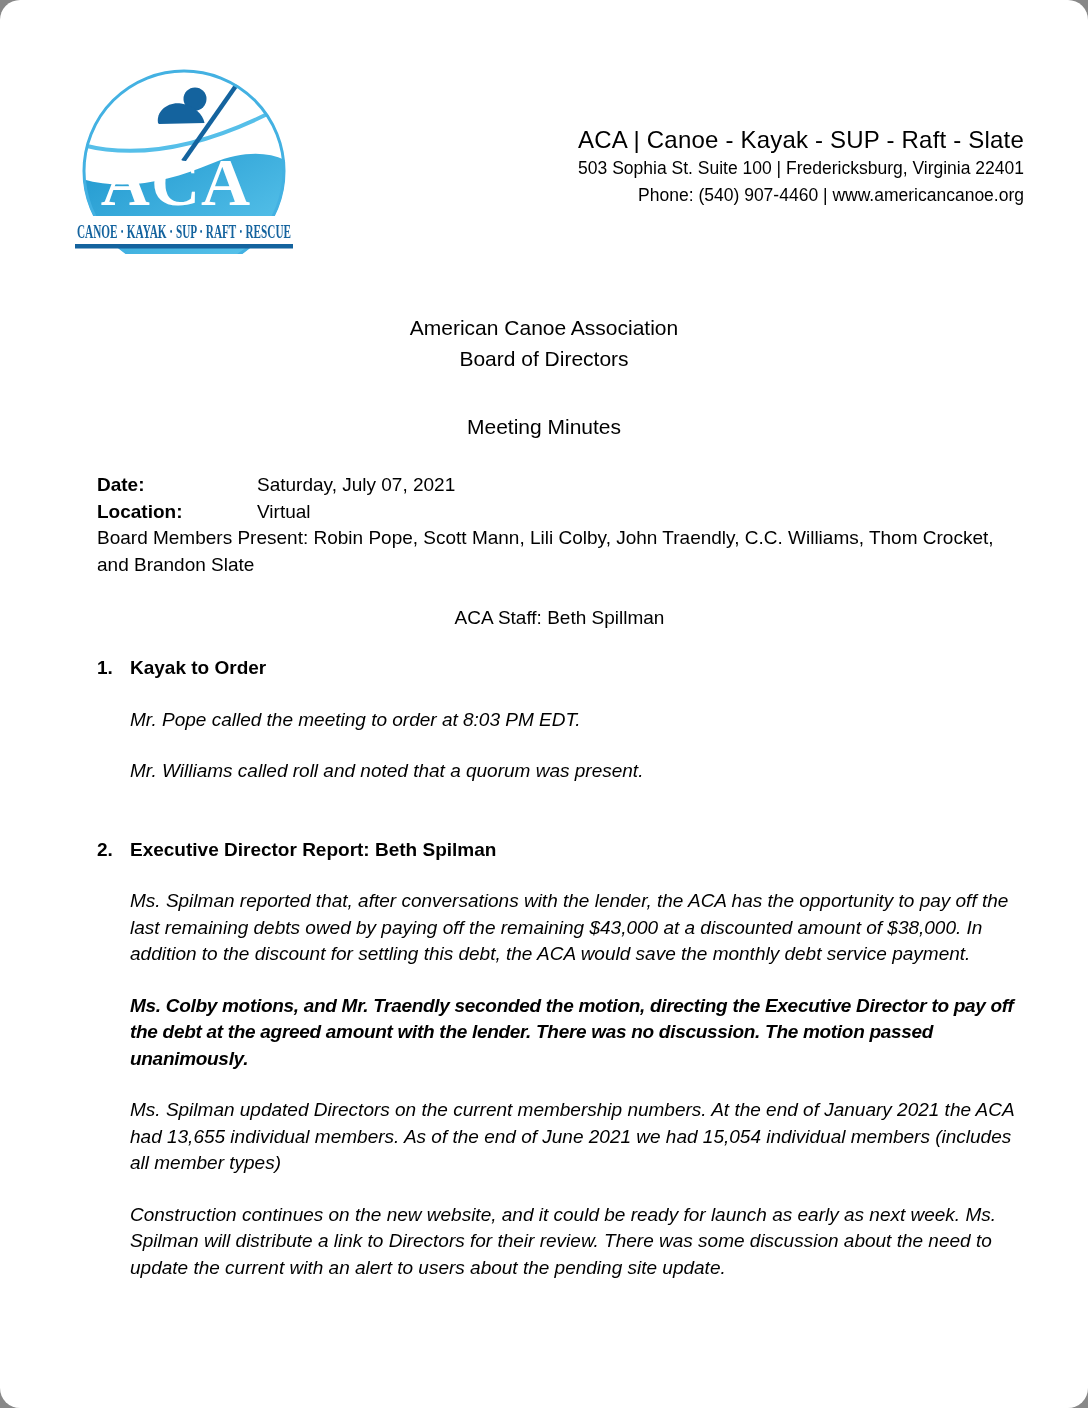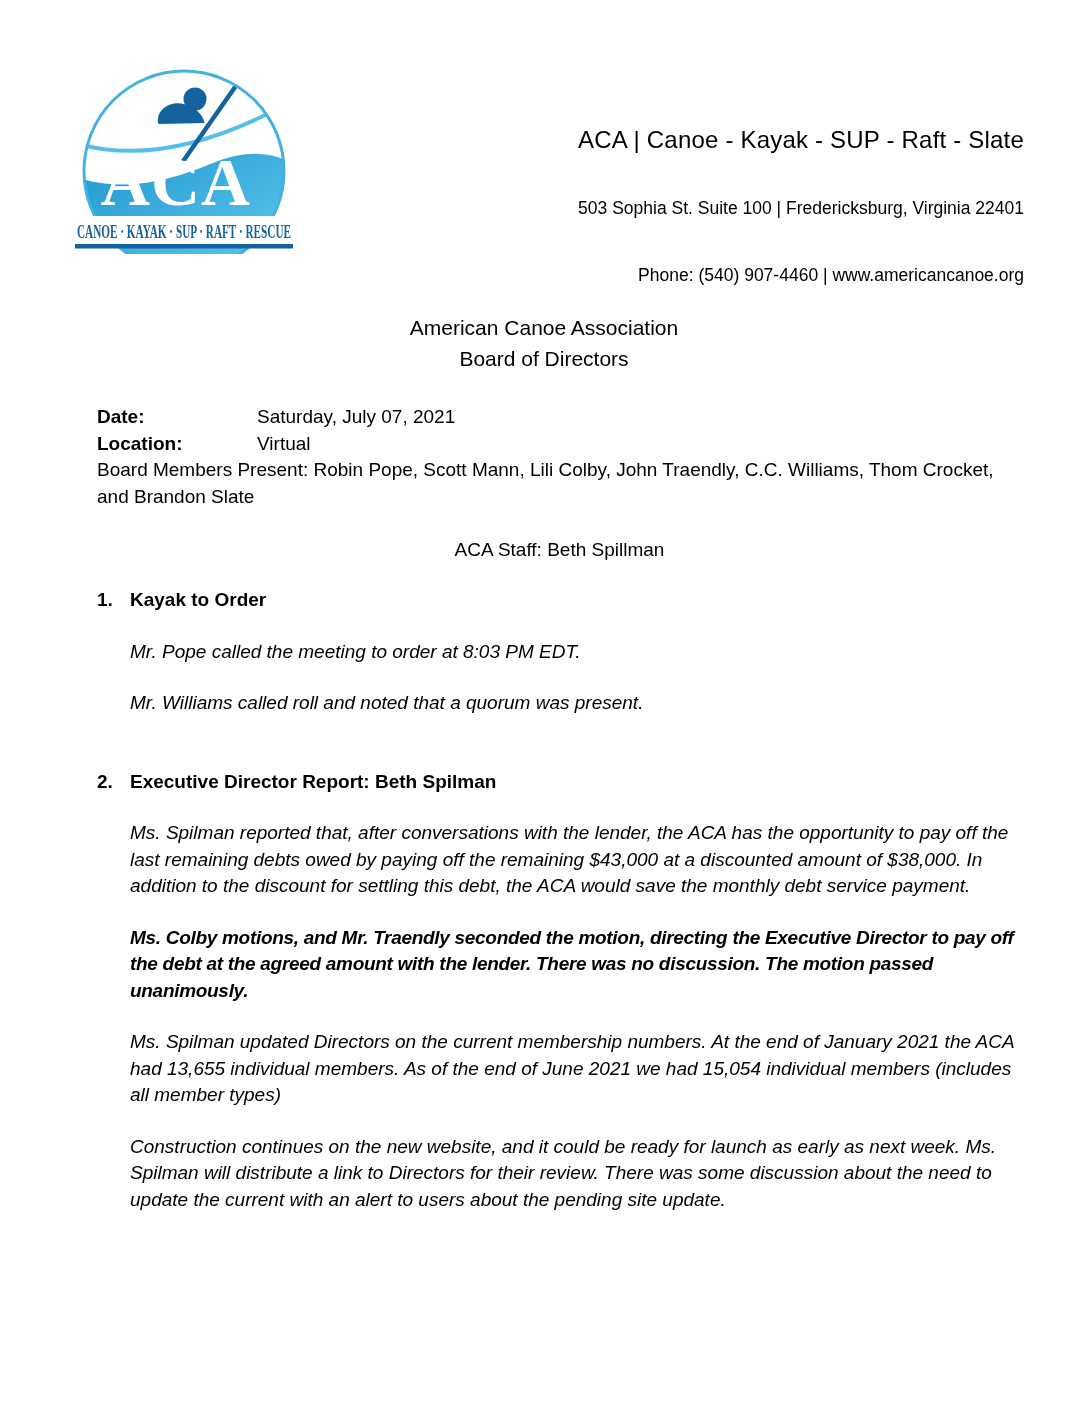--- a/index.html
+++ b/index.html
@@ -6,39 +6,40 @@
   html, body { background: #888; }
   .page {
     position: relative;
     width: 1088px;
     height: 1408px;
     background: #ffffff;
     margin: 0 auto;
     font-family: "Liberation Sans", sans-serif;
     color: #000;
     overflow: hidden;
+    border-radius: 20px;
   }
   
   .logo {
     position: absolute;
     left: 73px;
     top: 66px;
     width: 222px;
     height: 188px;
   }
   
   .contact {
     position: absolute;
     top: 124px;
     right: 64px;
     text-align: right;
     white-space: nowrap;
   }
   .contact .org-line { font-size: 24px; line-height: 31px; letter-spacing: 0.2px; }
-  .contact .sub-line { font-size: 17.5px; line-height: 27px; margin-top: 40px; }
+  .contact .sub-line { font-size: 17.5px; line-height: 27px; }
   
   .content { padding: 0 66px 0 97px; }
   .title-block {
     margin: 312px -66px 0 -97px;
     text-align: center;
     font-weight: normal;
     font-size: 21px;
     line-height: 31px;
   }
   .title-block .minutes { margin-top: 37px; }
@@ -104,20 +105,21 @@
     <div class="org-line">ACA | Canoe - Kayak - SUP - Raft - Slate</div>
     <div class="sub-line">503 Sophia St. Suite 100 | Fredericksburg, Virginia 22401</div>
     <div class="sub-line">Phone: (540) 907-4460 | www.americancanoe.org</div>
   </div>
 
   <div class="content">
 
     <div class="title-block">
       <div>American Canoe Association</div>
       <div>Board of Directors</div>
+      <div class="minutes">Meeting Minutes</div>
     </div>
 
     <div class="meta">
       <div>
         <span class="label">Date:</span><span>Saturday, July 07, 2021</span>
       </div>
       <div>
         <span class="label">Location:</span><span>Virtual</span>
       </div>
       <div class="board">Board Members Present: Robin Pope, Scott Mann, Lili Colby, John Traendly, C.C. Williams, Thom Crocket, and Brandon Slate</div>

